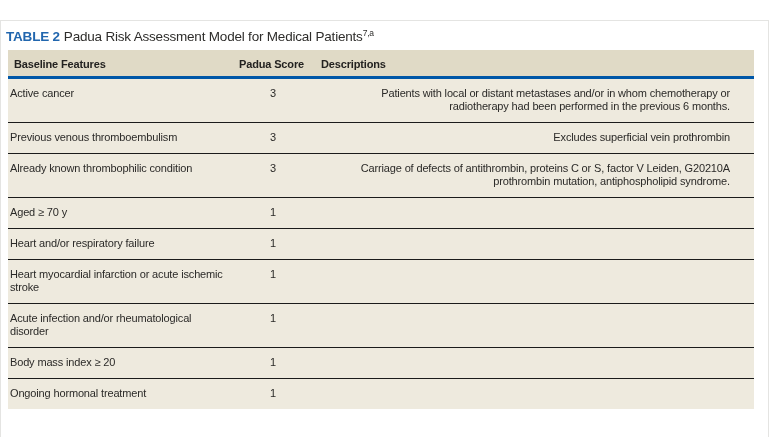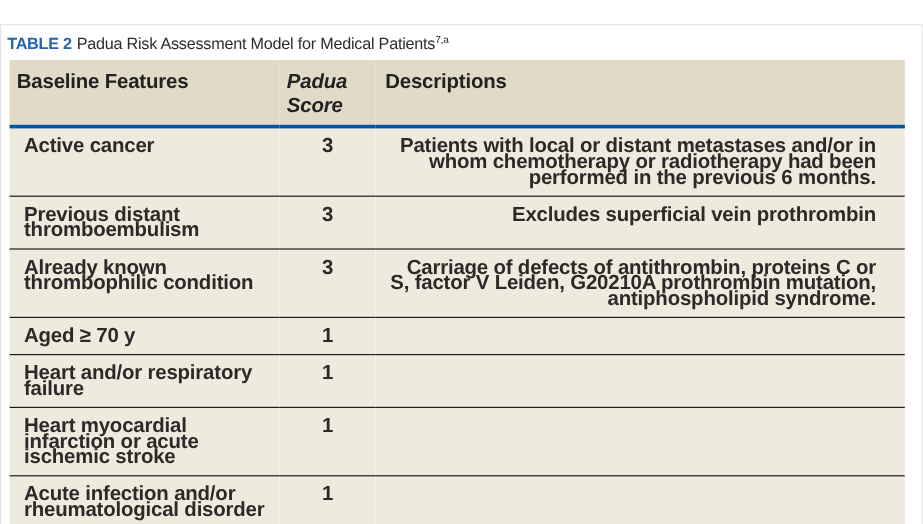--- a/index.html
+++ b/index.html
@@ -40,41 +40,40 @@
     vertical-align:super;
     line-height:0;
   }
   table.padua{
     border-collapse:collapse;
     table-layout:fixed;
     width:746px;
     margin:6px 0 0 7px;
   }
   table.padua th, table.padua td{
-    font-size:17px;
+    font-size:11px;
     letter-spacing:-0.15px;
     text-align:left;
     vertical-align:top;
   }
   thead th{
     background:var(--header-bg,#e0dac6);
     border-bottom:3px solid var(--rule-blue,#0057a7);
     font-weight:bold;
     color:#232220;
     padding:8px 6px 6px 6px;
   }
   th.col-feature{width:225px;}
-  th.col-score{width:80px;text-align:center;font-style:italic;}
+  th.col-score{width:80px;text-align:center;}
   thead th.col-desc{padding-left:8px;}
   tbody td{
     background:var(--row-bg,#eeeade);
-    padding:8px 8px 9px 12px;
+    padding:8px 8px 9px 2px;
     line-height:13px;
     color:var(--text,#2b2a28);
-    font-weight:bold;
   }
   tbody td.col-score{text-align:center;padding-left:0;padding-right:0;}
   tbody td.col-desc{padding-left:8px;padding-right:24px;text-align:right;}
   tbody tr + tr td{
     border-top:1px solid var(--divider,#1b1b1b);
   }
 </style>
 </head>
 <body>
 
@@ -92,21 +91,21 @@
         <th class="col-desc">Descriptions</th>
       </tr>
     </thead>
     <tbody id="table-body">
         <tr>
           <td class="col-feature">Active cancer</td>
           <td class="col-score">3</td>
           <td class="col-desc">Patients with local or distant metastases and/or in whom chemotherapy or radiotherapy had been performed in the previous 6 months.</td>
         </tr>
         <tr>
-          <td class="col-feature">Previous distant thromboembulism</td>
+          <td class="col-feature">Previous venous thromboembulism</td>
           <td class="col-score">3</td>
           <td class="col-desc">Excludes superficial vein prothrombin</td>
         </tr>
         <tr>
           <td class="col-feature">Already known thrombophilic condition</td>
           <td class="col-score">3</td>
           <td class="col-desc">Carriage of defects of antithrombin, proteins C or S, factor V Leiden, G20210A prothrombin mutation, antiphospholipid syndrome.</td>
         </tr>
         <tr>
           <td class="col-feature">Aged ≥ 70 y</td>

